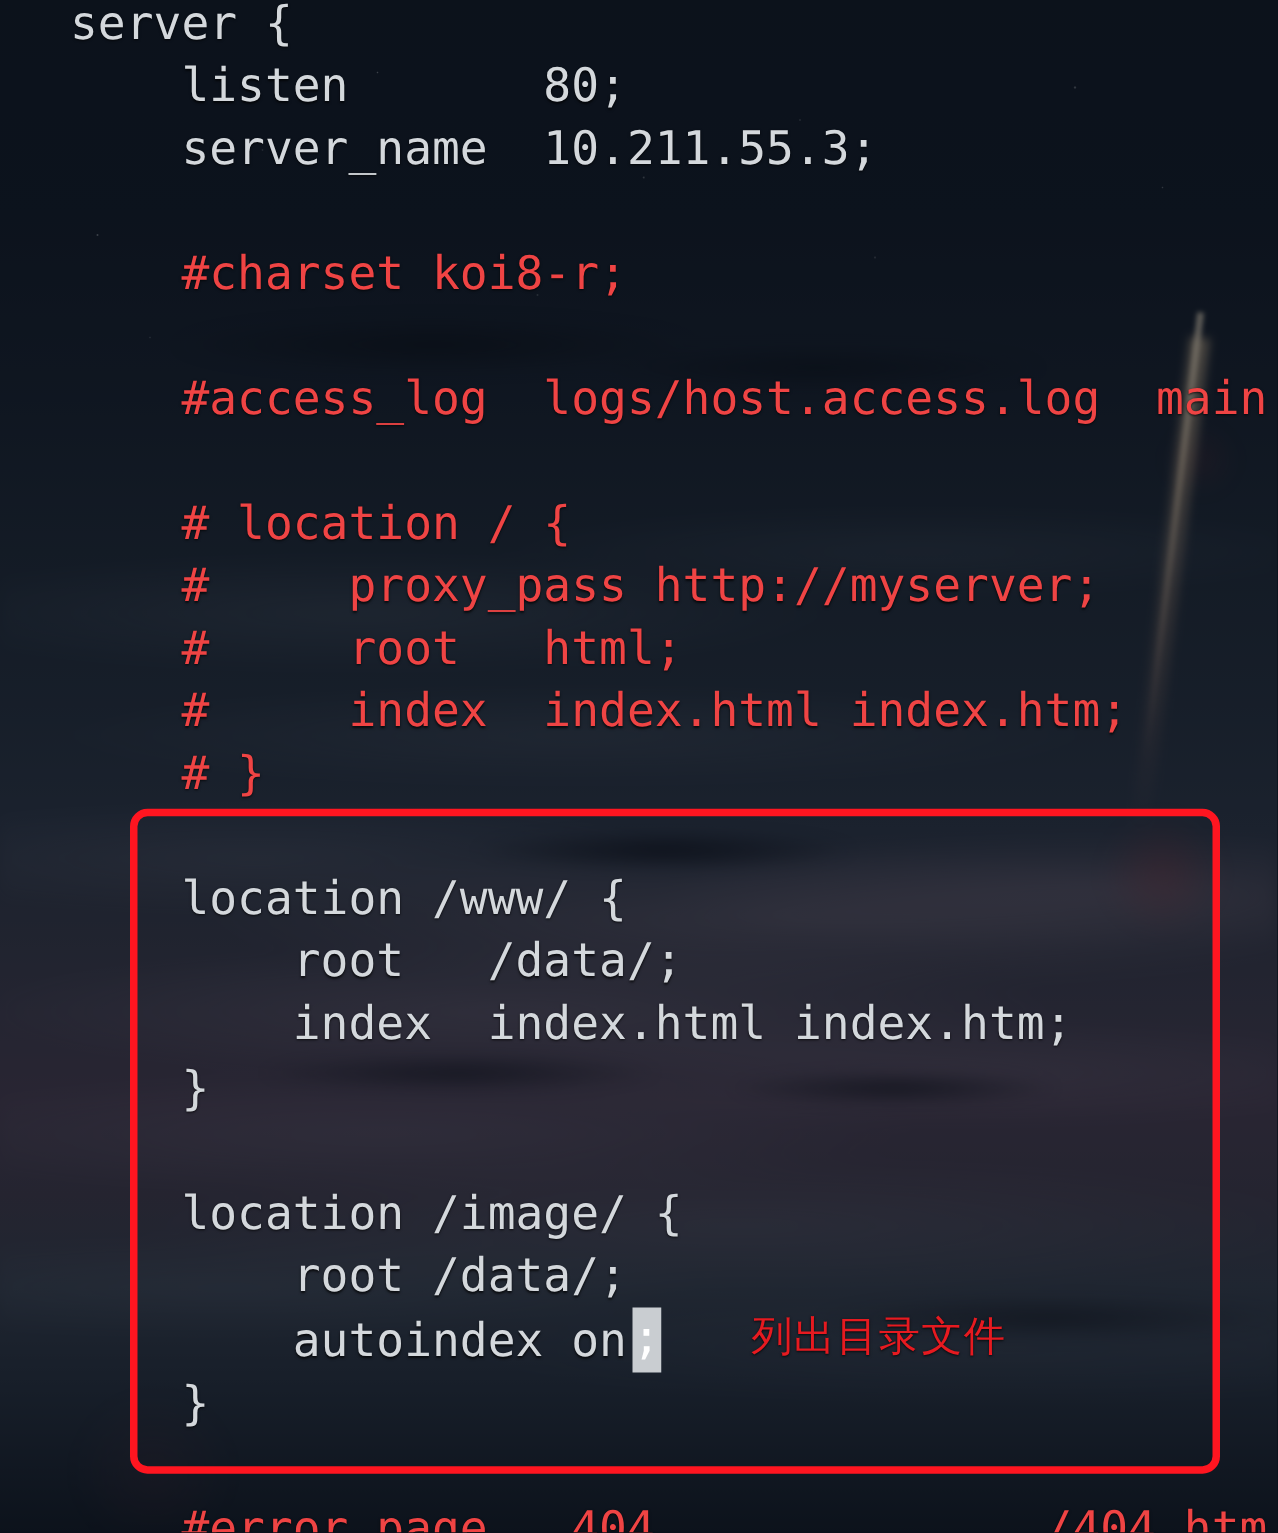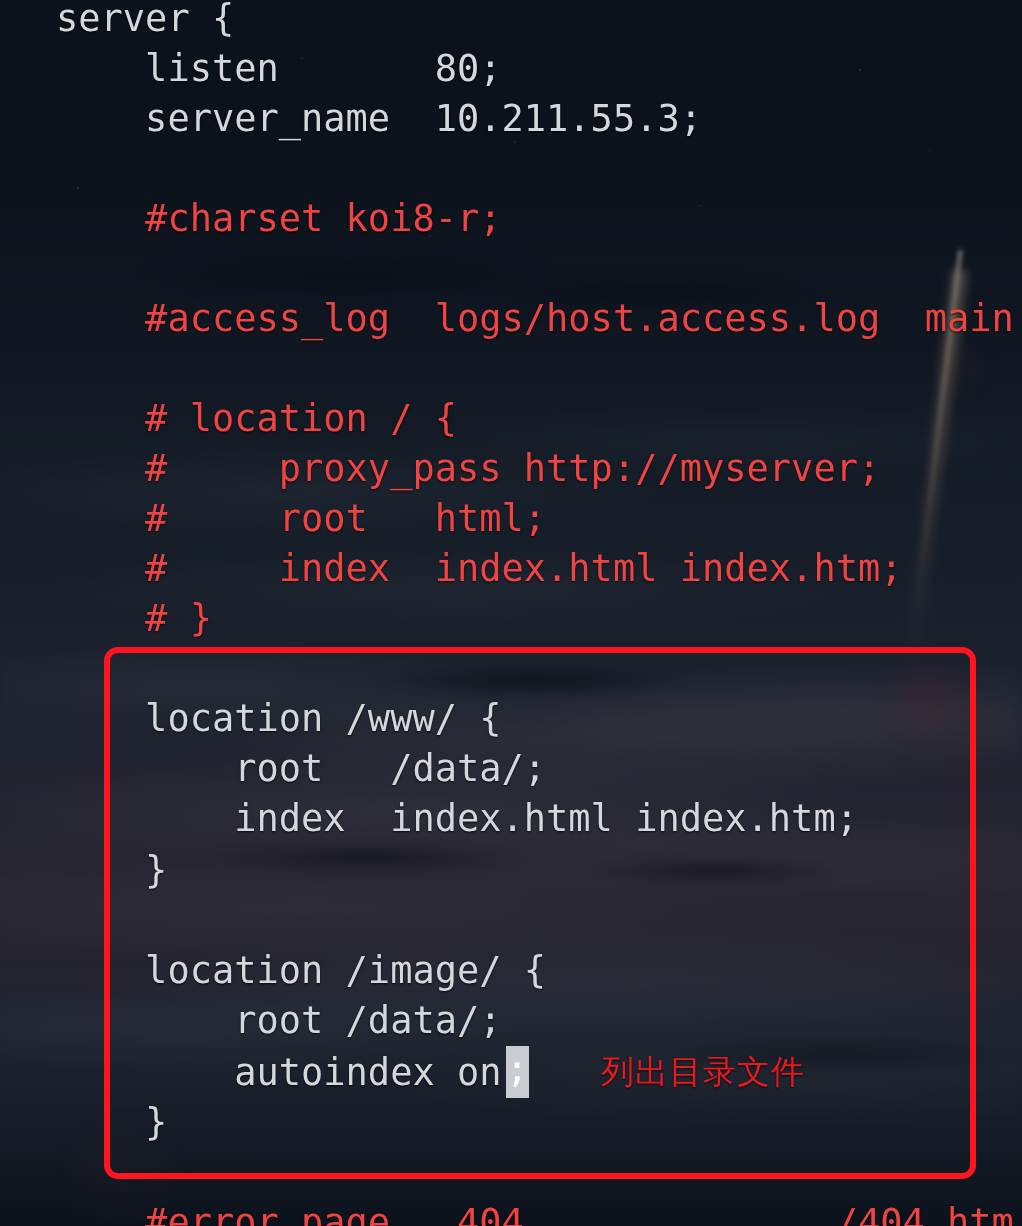--- a/index.html
+++ b/index.html
@@ -189,21 +189,21 @@
     z-index: 3;
     border: 6px solid #ff1520;
     border-radius: 14px;
     box-sizing: border-box;
     pointer-events: none;
   }
   .annotation {
     position: absolute;
     z-index: 4;
     color: #e61a20;
-    font-family: Liberation Serif, serif;
+    font-family: Liberation Mono, monospace;
     font-size: 33px;
     line-height: 40px;
     letter-spacing: 1px;
     white-space: pre;
     text-shadow: 0 1px 2px rgba(0,0,0,.8);
   }
 </style>
 </head>
 <body>
 

